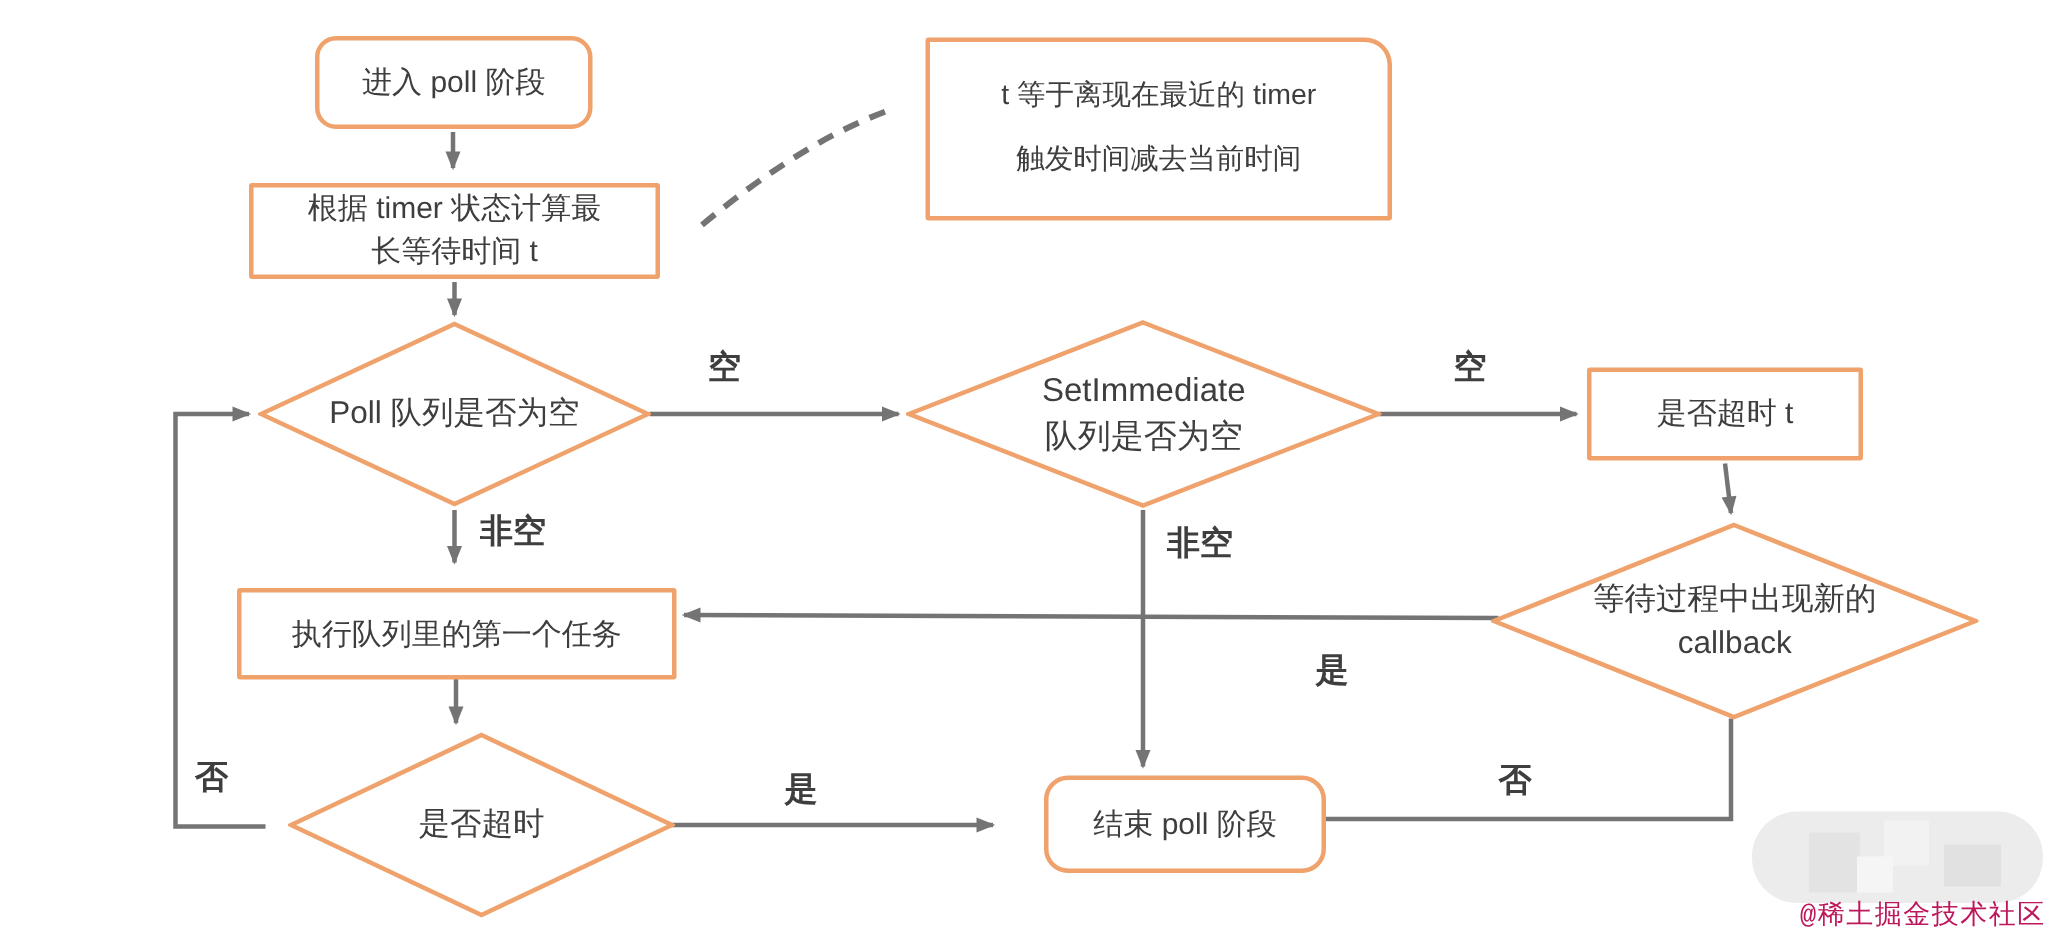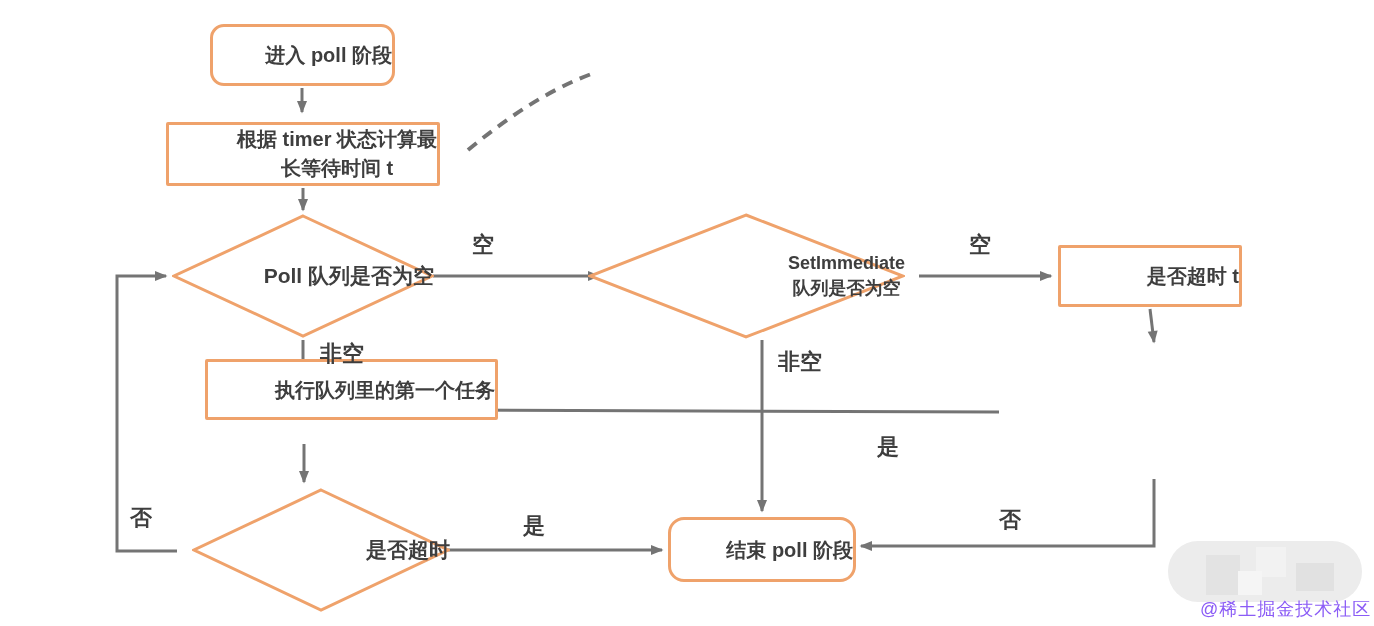--- a/index.html
+++ b/index.html
@@ -1,43 +1,43 @@
 <!DOCTYPE html>
 <html><head>
 <meta charset="utf-8">
 <style>
   html,body{margin:0;padding:0;background:#fff;}
   #stage{position:relative;width:1374px;height:626px;background:#ffffff;overflow:hidden;
          font-family:"Liberation Sans","DejaVu Sans",sans-serif;color:#3E3E3E;}
   
   #wires{position:absolute;left:0;top:0;z-index:1;}
   
-  .node{position:absolute;z-index:2;display:flex;align-items:center;justify-content:flex-end;
-        text-align:center;font-weight:700;font-size:20px;line-height:1.4;color:#3E3E3E;
+  .node{position:absolute;z-index:2;display:flex;align-items:center;justify-content:center;
+        text-align:center;font-weight:400;font-size:20px;line-height:1.4;color:#3E3E3E;
         white-space:pre-line;box-sizing:border-box;}
   .box{background:#fff;border:3px solid #EFA26B;}
   .r14{border-radius:14px;}
   .r2{border-radius:2px;}
-  .r16{border-radius:16px;}
+  .r16{border-radius:16px;margin-left:28px;}
   .note{border-radius:2px 18px 2px 2px;font-size:19px;line-height:2.25;}
   
   .diamond{background:transparent;border:none;}
   .diamond svg{position:absolute;inset:0;}
   .diamond .lbl{position:relative;z-index:1;white-space:pre-line;}
   
   .edge-label{position:absolute;z-index:3;font-weight:700;font-size:22px;color:#3E3E3E;}
   
   .wm-logo{position:absolute;left:1168px;top:541px;width:194px;height:61px;border-radius:30px;
            background:#ECECEC;z-index:0;overflow:hidden;}
   .wm-logo .px1{position:absolute;left:38px;top:14px;width:34px;height:40px;background:#E3E3E3;}
   .wm-logo .px2{position:absolute;left:88px;top:6px;width:30px;height:30px;background:#F2F2F2;}
   .wm-logo .px3{position:absolute;left:128px;top:22px;width:38px;height:28px;background:#E1E1E1;}
   .wm-logo .px4{position:absolute;left:70px;top:30px;width:24px;height:24px;background:#F5F5F5;}
-  .wm-text{position:absolute;left:1200px;top:597px;z-index:3;font-family:Liberation Sans, sans-serif;
-           font-size:18px;color:#8b5cf6;letter-spacing:1px;}
+  .wm-text{position:absolute;left:1200px;top:597px;z-index:3;font-family:Liberation Mono, monospace;
+           font-size:18px;color:#be185d;letter-spacing:1px;}
 </style>
 </head>
 <body>
 
 <div id="stage">
 
   <div class="wm-logo">
     <div class="px1"></div>
     <div class="px2"></div>
     <div class="px3"></div>
@@ -69,48 +69,59 @@
 
   <div class="node box r14" style="left:210px;top:24px;width:185px;height:62px;">
     <span>进入 poll 阶段</span>
   </div>
 
   <div class="node box r2" style="left:166px;top:122px;width:274px;height:64px;line-height:1.45;">
     <span>根据 timer 状态计算最
 长等待时间 t</span>
   </div>
 
+  <div class="node box note" style="left:617px;top:25px;width:311px;height:122px;">
+    <span>t 等于离现在最近的 timer
+触发时间减去当前时间</span>
+  </div>
 
   <div class="node box r2" style="left:1058px;top:245px;width:184px;height:62px;">
     <span>是否超时 t</span>
   </div>
 
-  <div class="node box r2" style="left:158px;top:359px;width:293px;height:61px;margin-left:47px;">
+  <div class="node box r2" style="left:158px;top:392px;width:293px;height:61px;">
     <span>执行队列里的第一个任务</span>
   </div>
 
   <div class="node box r16" style="left:668px;top:517px;width:188px;height:65px;">
     <span>结束 poll 阶段</span>
   </div>
 
   <div class="node diamond" style="left:172px;top:214px;width:262px;height:124px;font-size:21px;">
     <svg width="262" height="124">
       <polygon points="131,2 260,62 131,122 2,62" fill="#fff" stroke="#EFA26B" stroke-width="3"></polygon>
     </svg>
     <span class="lbl">Poll 队列是否为空</span>
   </div>
 
-  <div class="node diamond" style="left:588px;top:213px;width:317px;height:126px;font-size:18px;">
+  <div class="node diamond" style="left:604px;top:213px;width:317px;height:126px;font-size:22px;">
     <svg width="317" height="126">
       <polygon points="158,2 315,63 158,124 2,63" fill="#fff" stroke="#EFA26B" stroke-width="3"></polygon>
     </svg>
     <span class="lbl">SetImmediate
 队列是否为空</span>
   </div>
 
+  <div class="node diamond" style="left:994px;top:348px;width:325px;height:132px;font-size:21px;">
+    <svg width="325" height="132">
+      <polygon points="162,2 323,66 162,130 2,66" fill="#fff" stroke="#EFA26B" stroke-width="3"></polygon>
+    </svg>
+    <span class="lbl">等待过程中出现新的
+callback</span>
+  </div>
 
   <div class="node diamond" style="left:192px;top:488px;width:258px;height:124px;font-size:21px;">
     <svg width="258" height="124">
       <polygon points="129,2 256,62 129,122 2,62" fill="#fff" stroke="#EFA26B" stroke-width="3"></polygon>
     </svg>
     <span class="lbl">是否超时</span>
   </div>
 
   <div class="edge-label" style="left:472px;top:230px;">空</div>
   <div class="edge-label" style="left:320px;top:339px;">非空</div>

